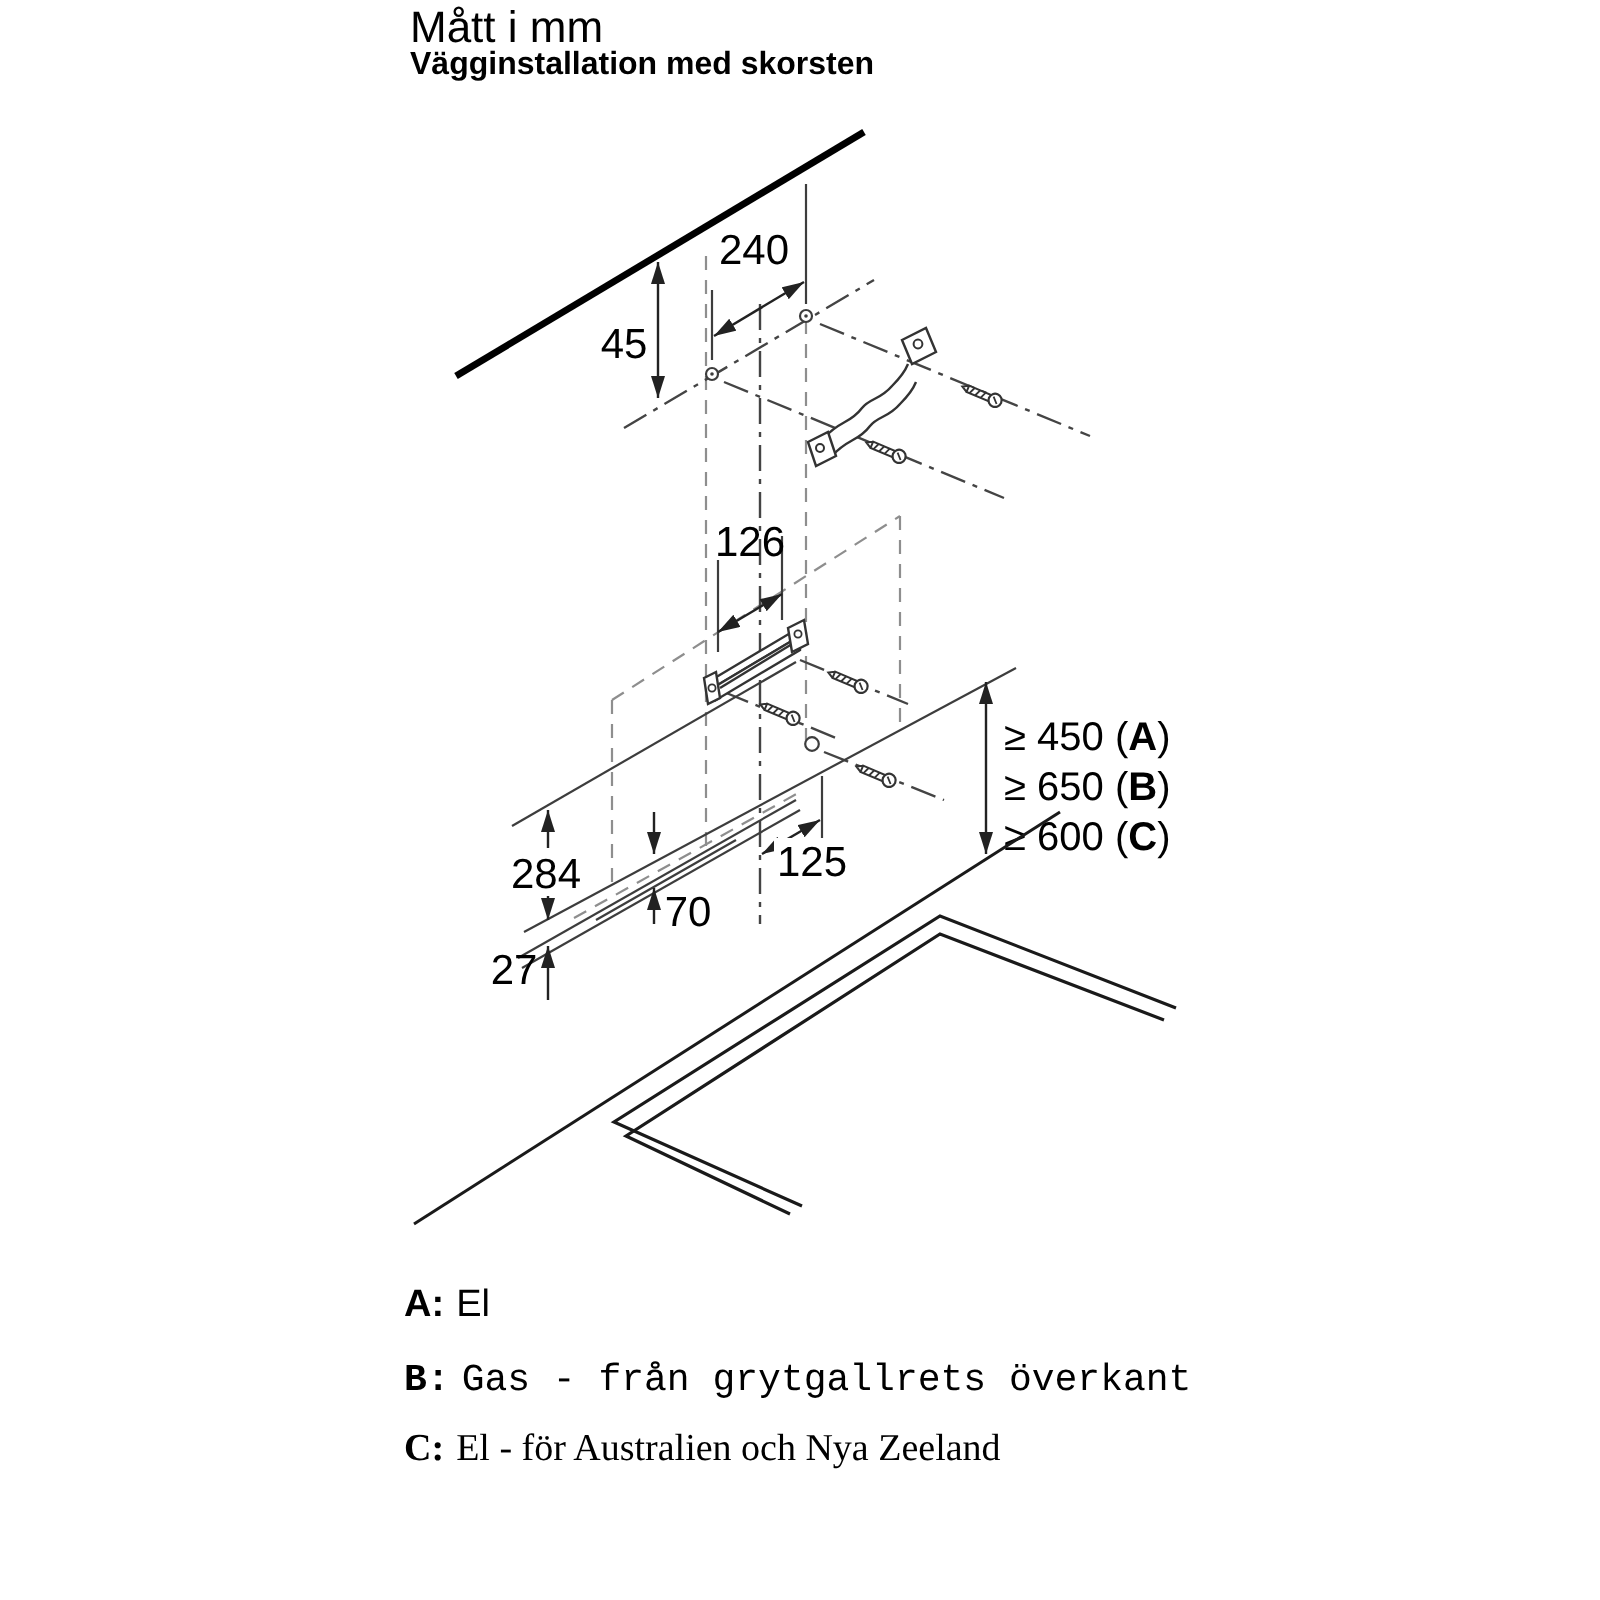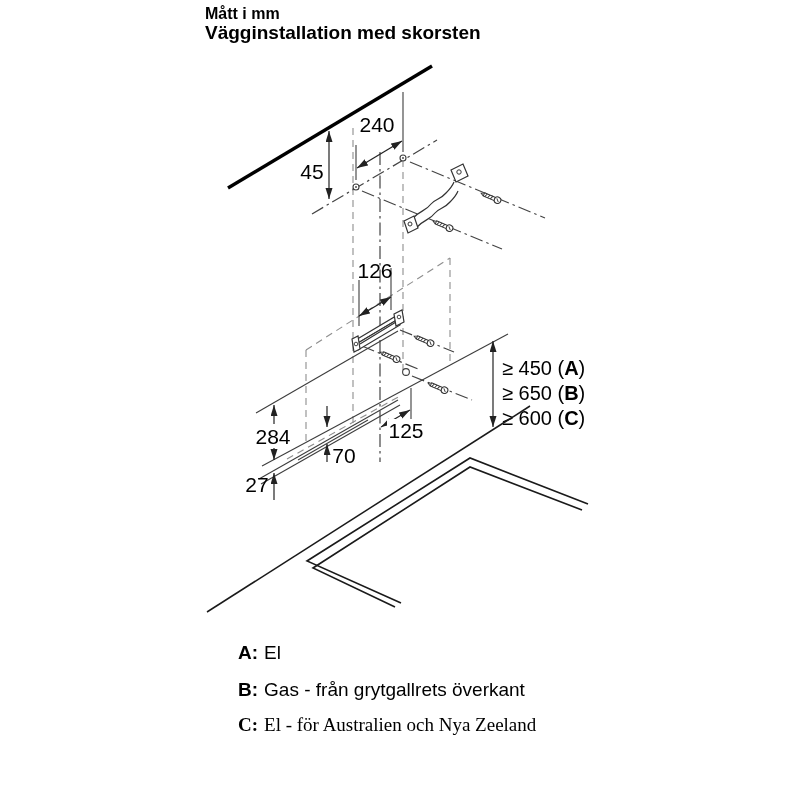--- a/index.html
+++ b/index.html
@@ -1,22 +1,22 @@
 <!DOCTYPE html>
 <html><head>
 <meta charset="utf-8">
 <style>
   html,body{margin:0;padding:0;background:#fff;}
   body{width:800px;height:800px;position:relative;font-family:"Liberation Sans",sans-serif;color:#000;overflow:hidden;}
   .hdr{position:absolute;left:205px;top:4px;line-height:19px;}
-  .hdr .sub{font-size:16px;font-weight:700;}
-  .hdr .ttl{font-size:19px;font-weight:700;}
+  .hdr .sub{font-size:22px;font-weight:400;}
+  .hdr .ttl{font-size:16px;font-weight:700;}
   .legend{position:absolute;left:202px;top:640px;font-size:19px;}
-  .legend .row{position:absolute;left:0;white-space:nowrap;margin-left:36px;}
-  .legend .row.r0{top:2px;} .legend .row.r1{top:39px;} .legend .row.r2{top:74px;font-family:Liberation Serif, serif;}
+  .legend .row{position:absolute;left:0;white-space:nowrap;}
+  .legend .row.r0{top:2px;} .legend .row.r1{top:39px;font-family:Liberation Mono, monospace;} .legend .row.r2{top:74px;font-family:Liberation Serif, serif;}
   .legend .k{font-weight:700;margin-right:6px;}
   svg{position:absolute;left:0;top:0;}
   svg text{font-family:"Liberation Sans",sans-serif;fill:#000;}
   .dim{font-size:21px;}
   .clr{font-size:20px;}
   .bold{font-weight:700;}
   .thin{stroke:#3d3d3d;stroke-width:1.1;fill:none;}
   .dash{stroke:#8e8e8e;stroke-width:1.1;fill:none;stroke-dasharray:7 5;}
   .cdot{stroke:#444;stroke-width:1.2;fill:none;stroke-dasharray:13 4 2.5 4;}
   .dimln{stroke:#222;stroke-width:1.2;fill:none;}

